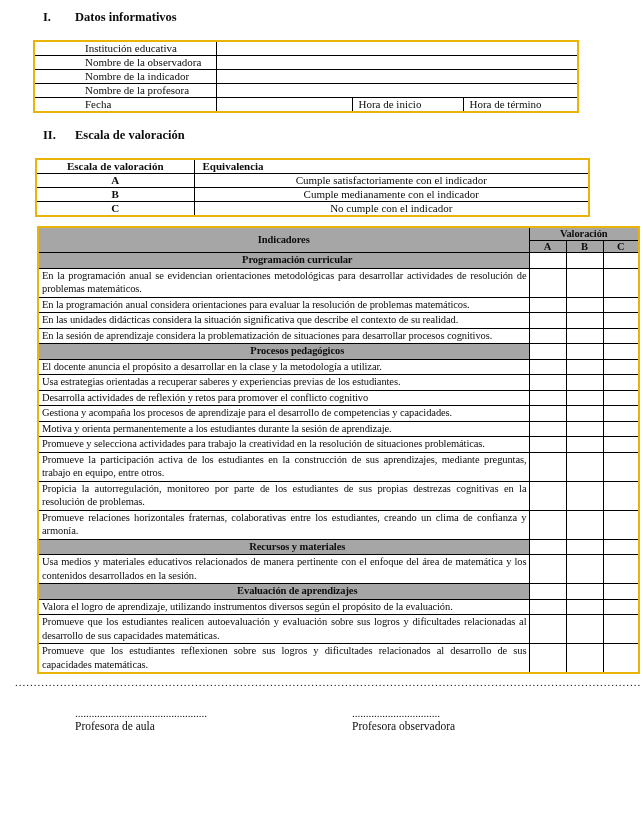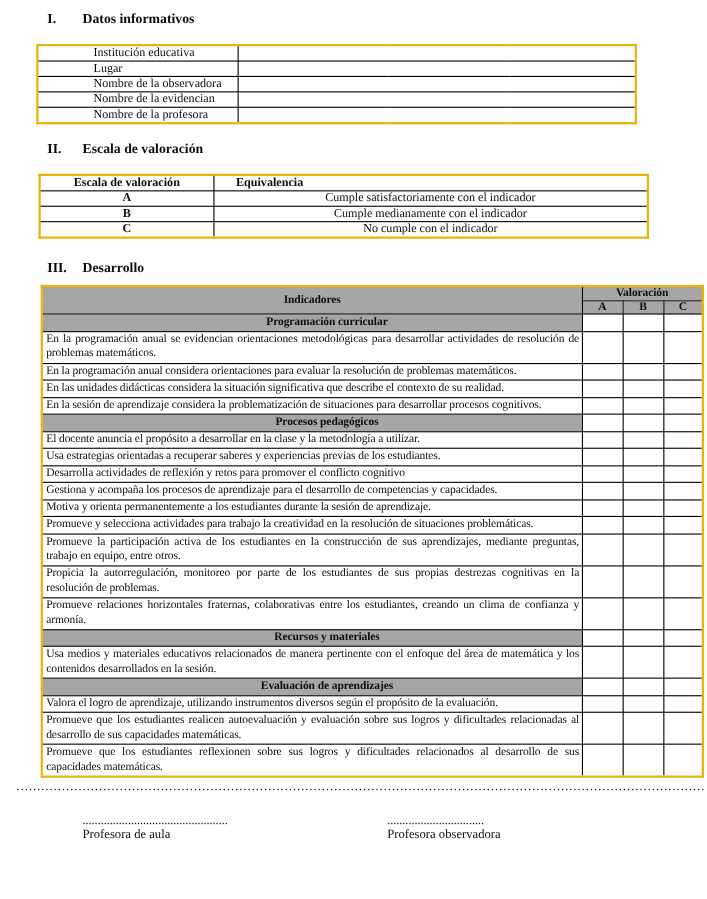--- a/index.html
+++ b/index.html
@@ -23,21 +23,21 @@
   .t-datos { margin:16px 0 0 33px; width:544px; font-size:11px; }
   .t-datos td { height:12px; line-height:12px; padding:0 2px 1px 2px; }
   .t-datos td.lbl { padding-left:50px; }
   .t-datos td.hora { padding-left:6px; }
 
   
   .t-escala { margin:16px 0 0 35px; width:553px; font-size:11px; }
   .t-escala td { height:12px; line-height:12px; padding:0 2px 1px 2px; }
   .t-escala .c { text-align:center; }
   .t-escala .hd { font-weight:bold; }
-  .t-escala td.eq-h { padding-left:20px; }
+  .t-escala td.eq-h { padding-left:8px; }
 
   
   .t-des { margin:9px 0 0 37px; width:601px; font-size:10.5px; }
   .t-des td { padding:0 2px 1px 3px; line-height:13.5px; letter-spacing:-0.1px; }
   .t-des .gray { background:var(--gray); }
   .t-des .hd { font-weight:bold; text-align:center; padding:0 1px; }
   .t-des td.section { font-weight:bold; text-align:center; height:12px;padding-left:29px; }
   .t-des td.ind { text-align:justify;margin-top:24px; }
   .t-des td.mark { padding:0; }
   .t-des tr.item td { height:13px; }
@@ -70,34 +70,36 @@
           <col style="width:136px">
           <col style="width:111px">
           <col style="width:115px">
         </colgroup>
       <tbody id="datos-body">
           <tr>
             <td class="lbl">Institución educativa</td>
             <td colspan="3"></td>
           </tr>
           <tr>
-            <td class="lbl">Lugar</td>
-            <td colspan="3"></td>
-          </tr>
-          <tr>
             <td class="lbl">Nombre de la observadora</td>
             <td colspan="3"></td>
           </tr>
           <tr>
-            <td class="lbl">Nombre de la evidencian</td>
+            <td class="lbl">Nombre de la indicador</td>
             <td colspan="3"></td>
           </tr>
           <tr>
             <td class="lbl">Nombre de la profesora</td>
             <td colspan="3"></td>
+          </tr>
+          <tr>
+            <td class="lbl">Fecha</td>
+            <td></td>
+            <td class="hora">Hora de inicio</td>
+            <td class="hora">Hora de término</td>
           </tr>
         </tbody>
     </table>
 
     <div class="h-section" style="margin-top:15px">
       <span class="h-num">II.</span>
       <span>Escala de valoración</span>
     </div>
 
     <table class="t-escala">
@@ -118,24 +120,20 @@
             <td class="c hd">B</td>
             <td class="c">Cumple medianamente con el indicador</td>
           </tr>
           <tr>
             <td class="c hd">C</td>
             <td class="c">No cumple con el indicador</td>
           </tr>
         </tbody>
     </table>
 
-    <div class="h-section" style="margin-top:19px">
-      <span class="h-num">III.</span>
-      <span>Desarrollo</span>
-    </div>
 
     <table class="t-des">
       <colgroup>
           <col style="width:491px">
           <col style="width:37px">
           <col style="width:37px">
           <col style="width:36px">
         </colgroup>
       <tbody id="des-body">
         <tr class="val">

